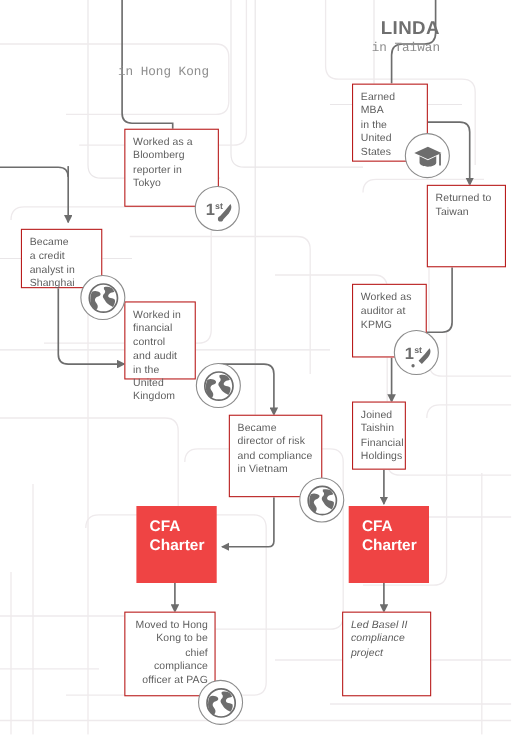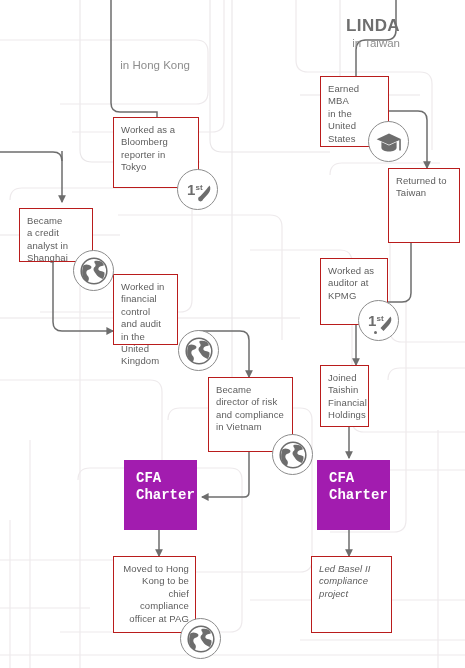--- a/index.html
+++ b/index.html
@@ -39,23 +39,22 @@
   .node-box .node-text {
     display: block;
     padding: 6px 6px 0 7px;
     font-size: 9.5px;
     line-height: 12.4px;
     color: #5d5d5d;
     letter-spacing: 0.1px;
     white-space: pre-line;
   }
   .node-cfa {
-    background: #a21caf;
+    background: #ef4444;
     border: none;
-    font-family: Liberation Mono, monospace;
   }
   .node-cfa .node-text {
     display: block;
     padding: 10px 0 0 12px;
     font-size: 14px;
     line-height: 17px;
     font-weight: bold;
     color: #ffffff;
     white-space: pre-line;
   }
@@ -72,20 +71,21 @@
     color: #6f6f6f;
     letter-spacing: 0.4px;
     line-height: 19px;
   }
   .person-place {
     display: block;
     font-size: 11.5px;
     color: #8e8e8e;
     line-height: 15px;
     margin-top: 1px;
+    font-family: Liberation Mono, monospace;
   }
 
   .badge {
     position: absolute;
     z-index: 5;
     border-radius: 50%;
     background: #ffffff;
     border: 1.6px solid #8c8c8c;
     box-sizing: border-box;
   }

